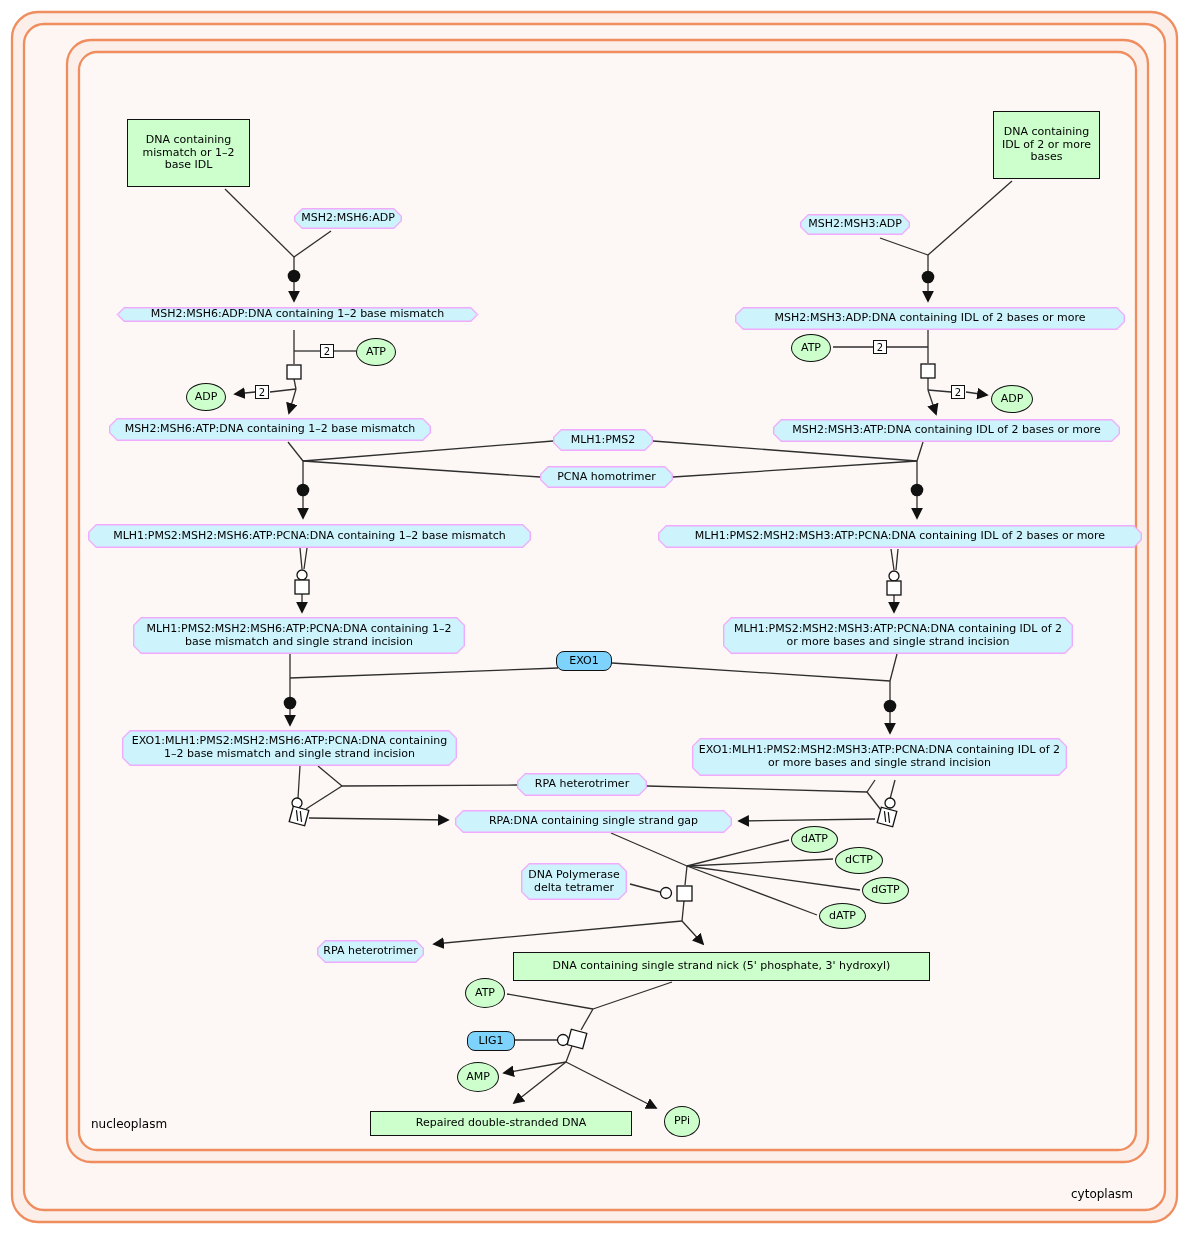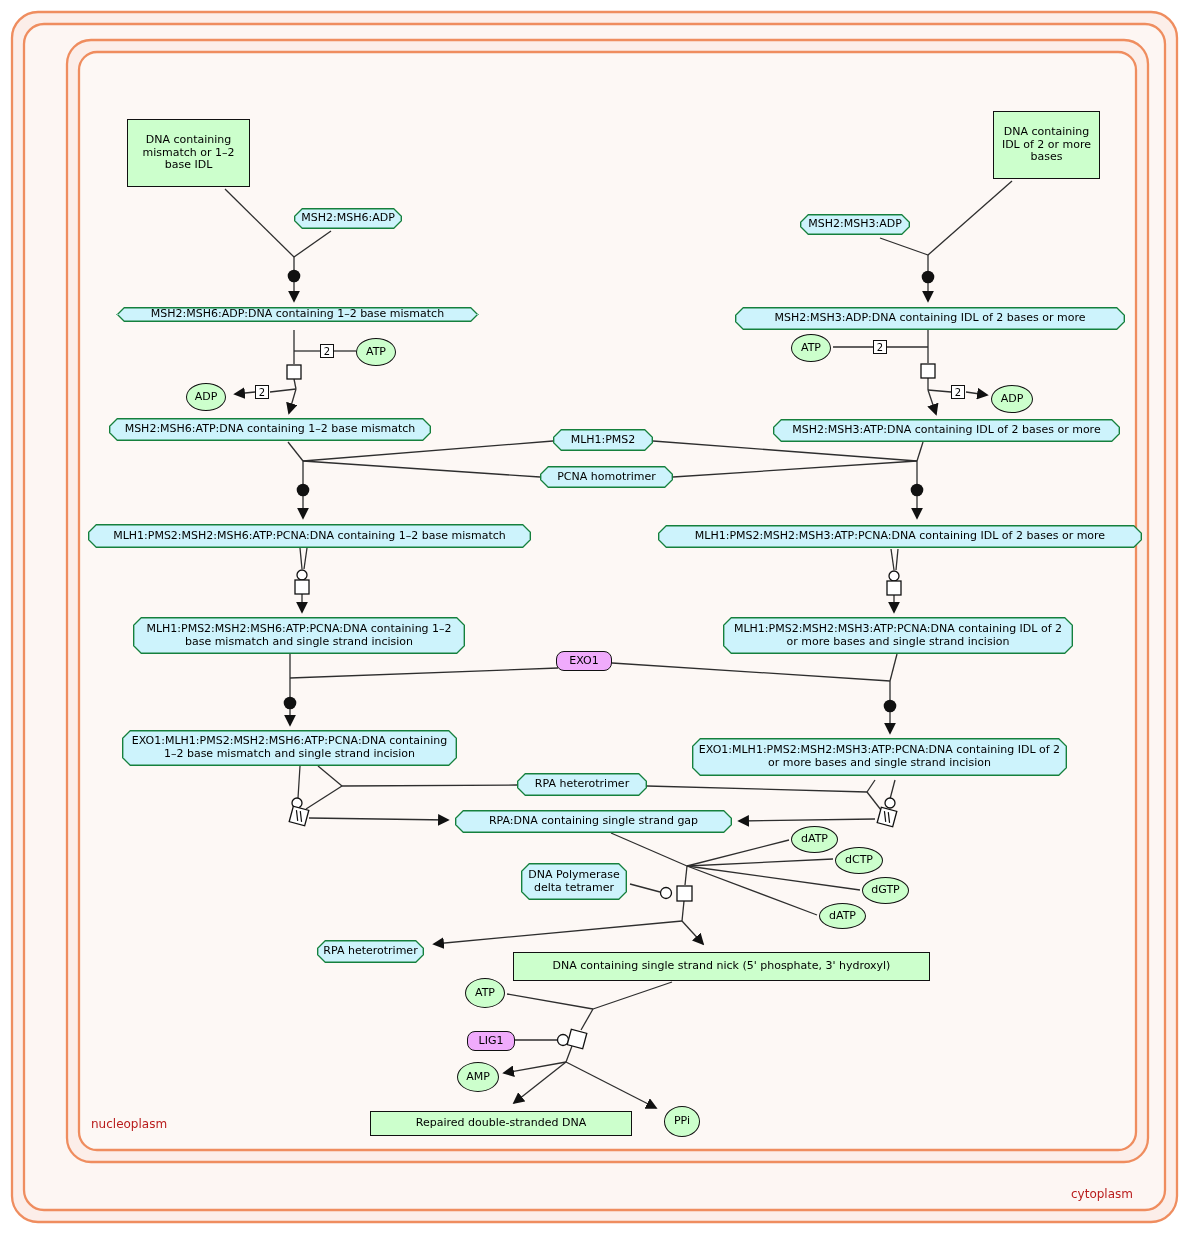--- a/index.html
+++ b/index.html
@@ -1,31 +1,31 @@
 <!DOCTYPE html>
 <html><head>
 <meta charset="utf-8">
 <style>
   html,body{margin:0;padding:0;background:#fff;}
   .canvas{position:relative;width:1189px;height:1234px;background:#ffffff;font-family:"DejaVu Sans",sans-serif;overflow:hidden;}
   .layer{position:absolute;left:0;top:0;width:1189px;height:1234px;}
   .node{position:absolute;box-sizing:border-box;display:flex;align-items:center;justify-content:center;
         text-align:center;font-size:11px;color:#000;line-height:1.18;padding:1px 4px;}
   
-  .complex{background:#15803d;
+  .complex{background:#f0abfc;
      clip-path:polygon(8px 0,calc(100% - 8px) 0,100% 8px,100% calc(100% - 8px),calc(100% - 8px) 100%,8px 100%,0 calc(100% - 8px),0 8px);}
   .complex::before{content:"";position:absolute;inset:1.4px;background:#cdf3fc;
      clip-path:polygon(7px 0,calc(100% - 7px) 0,100% 7px,100% calc(100% - 7px),calc(100% - 7px) 100%,7px 100%,0 calc(100% - 7px),0 7px);}
   .complex span{position:relative;z-index:1;}
   .grect{border:1.4px solid #111;background:#ccffcc;}
-  .ground{border:1.4px solid #111;background:#f0abfc;border-radius:8px;}
+  .ground{border:1.4px solid #111;background:#7dd3fc;border-radius:8px;}
   .ellipse{border:1.4px solid #111;background:#ccffcc;border-radius:50%;}
   .stoich{position:absolute;box-sizing:border-box;width:14px;height:14px;border:1.2px solid #111;background:#fff;
           display:flex;align-items:center;justify-content:center;font-size:10px;color:#000;z-index:3;}
-  .comp{position:absolute;font-size:12px;color:#b91c1c;}
+  .comp{position:absolute;font-size:12px;color:#000000;}
 </style>
 </head>
 <body>
 
 <div class="canvas">
 
   <svg class="layer" viewBox="0 0 1189 1234">
     <defs>
       <marker id="arr" viewBox="0 0 10 10" refX="8.5" refY="5" markerWidth="9" markerHeight="9" orient="auto-start-reverse">
         <path d="M0,0 L10,5 L0,10 z" fill="#111"></path>

